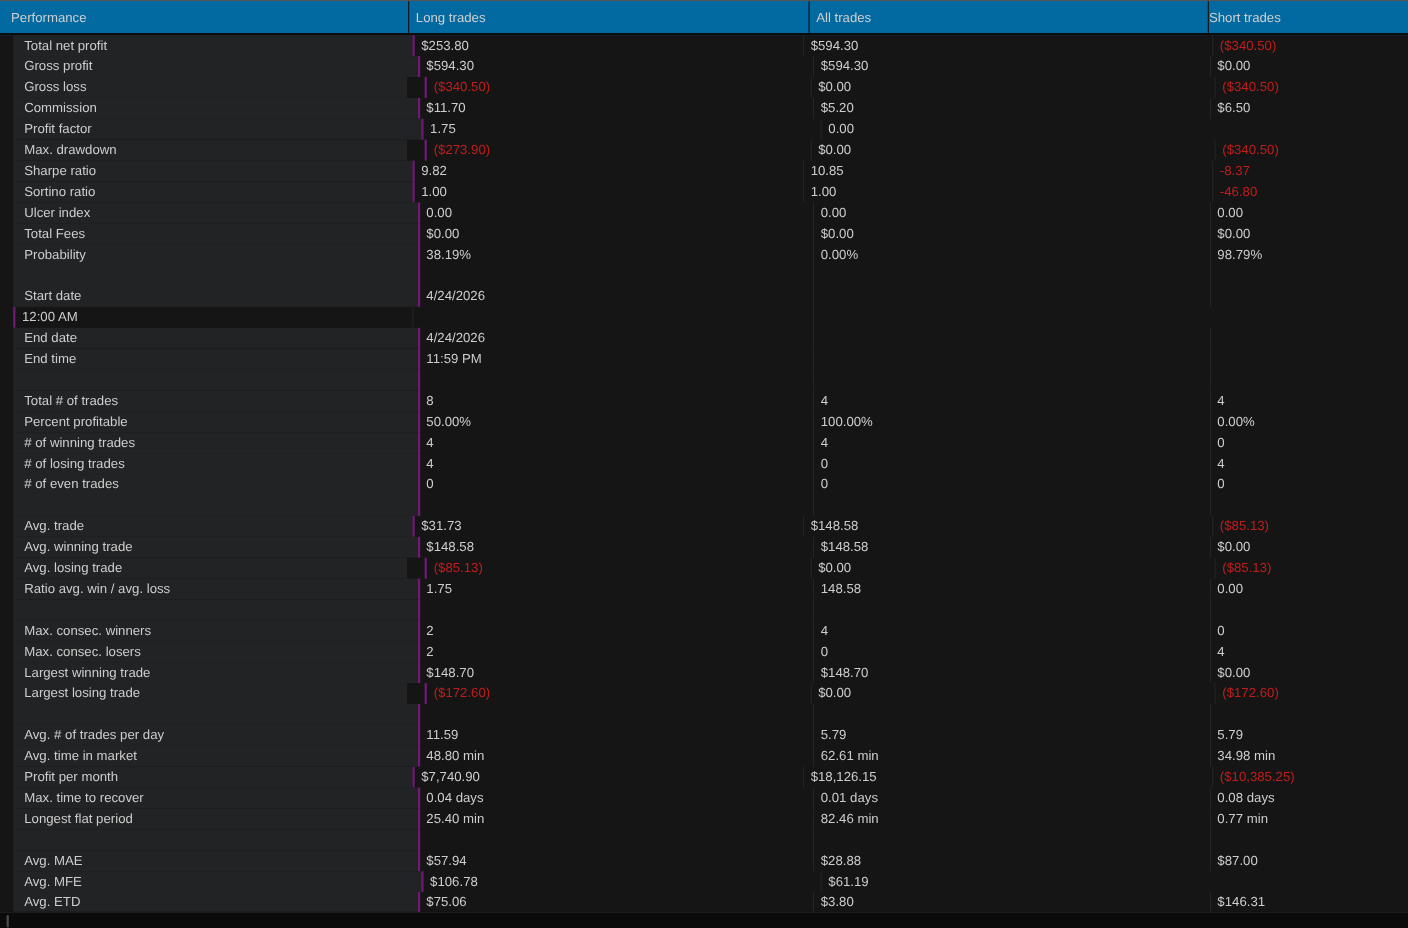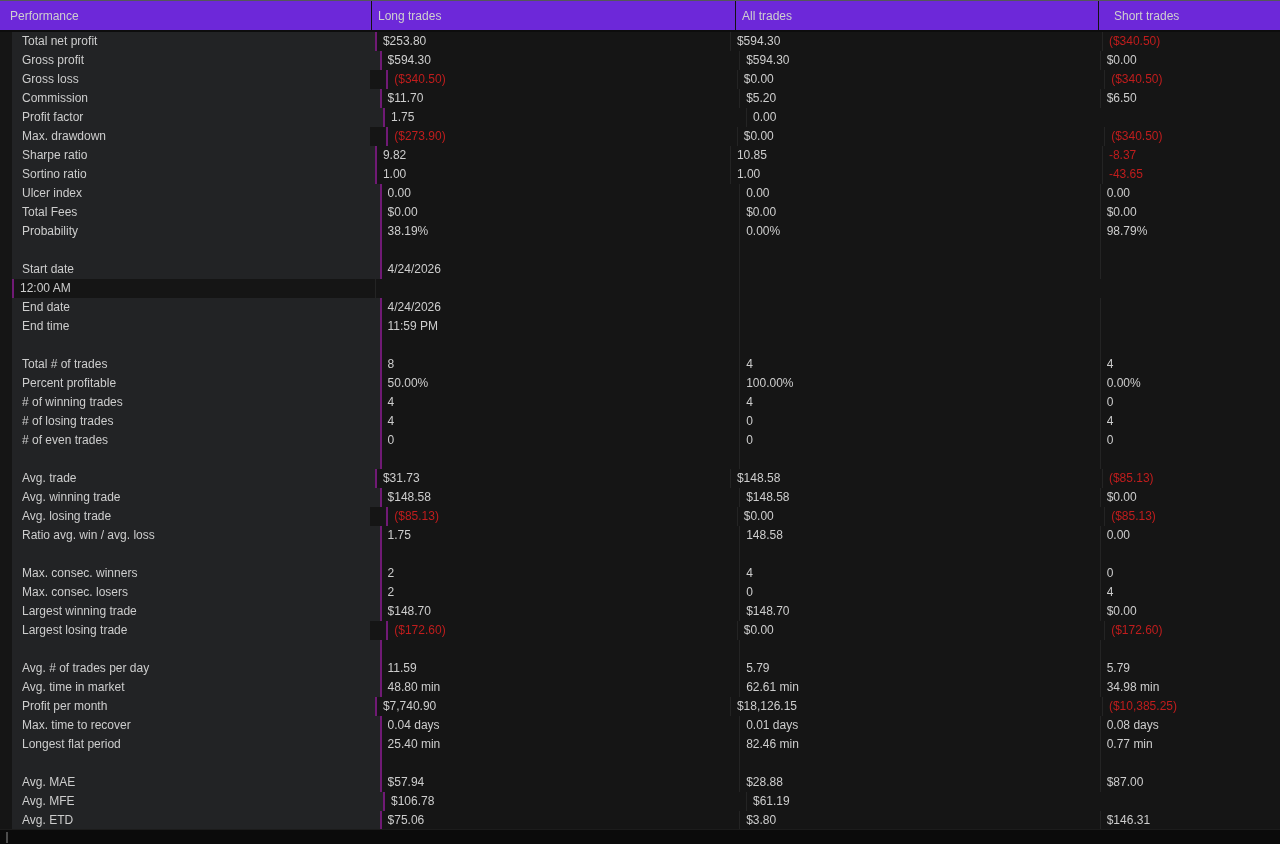--- a/index.html
+++ b/index.html
@@ -11,21 +11,21 @@
     font-size:12px;
     color:#cdcdcd;
     overflow:hidden;
     -webkit-font-smoothing:antialiased;
   }
   
   .grid-header{
     display:flex;
     height:32px;
     box-sizing:border-box;
-    background:#6d28d9;
+    background:#0369a1;
     border-top:1px solid #54575a;
     border-bottom:2px solid #0d0d0d;
     align-items:center;
   }
   .grid-header .hcell{
     box-sizing:border-box;
     height:100%;
     display:flex;
     align-items:center;
     color:#cfcfcf;
@@ -37,21 +37,21 @@
   .grid-body{position:relative;padding-left:12px;}
   .row{display:flex;height:19px;line-height:19px;white-space:nowrap;}
   .cell{box-sizing:border-box;overflow:hidden;}
   .c0{width:371px;padding-left:10px;background:#222325;}
   .c1{width:363px;padding-left:6px;border-left:2px solid #701a75;}
   .c2{width:364px;padding-left:6px;border-left:1px solid #242424;}
   .c3{width:182px;padding-left:6px;border-left:1px solid #242424;}
   .grid-header .h0{width:371px;padding-left:10px;}
   .grid-header .h1{width:363px;padding-left:6px;}
   .grid-header .h2{width:364px;padding-left:6px;}
-  .grid-header .h3{width:182px;padding-left:15px;}
+  .grid-header .h3{width:182px;padding-left:0;}
   .row .cell.neg{color:#c01d1d;margin-left:16px;}
   .spacer-row .c0{background:#222325;}
   
   .bottom-strip{
     position:absolute;
     left:0;right:0;bottom:0;
     height:14px;
     background:#0b0b0b;
     border-top:1px solid #1c1c1c;
   }
@@ -113,21 +113,21 @@
       <div class="row">
         <div class="cell c0">Sharpe ratio</div>
         <div class="cell c1">9.82</div>
         <div class="cell c2">10.85</div>
         <div class="cell c3 neg">-8.37</div>
       </div>
       <div class="row">
         <div class="cell c0">Sortino ratio</div>
         <div class="cell c1">1.00</div>
         <div class="cell c2">1.00</div>
-        <div class="cell c3 neg">-43.65</div>
+        <div class="cell c3 neg">-46.80</div>
       </div>
       <div class="row">
         <div class="cell c0">Ulcer index</div>
         <div class="cell c1">0.00</div>
         <div class="cell c2">0.00</div>
         <div class="cell c3">0.00</div>
       </div>
       <div class="row">
         <div class="cell c0">Total Fees</div>
         <div class="cell c1">$0.00</div>

